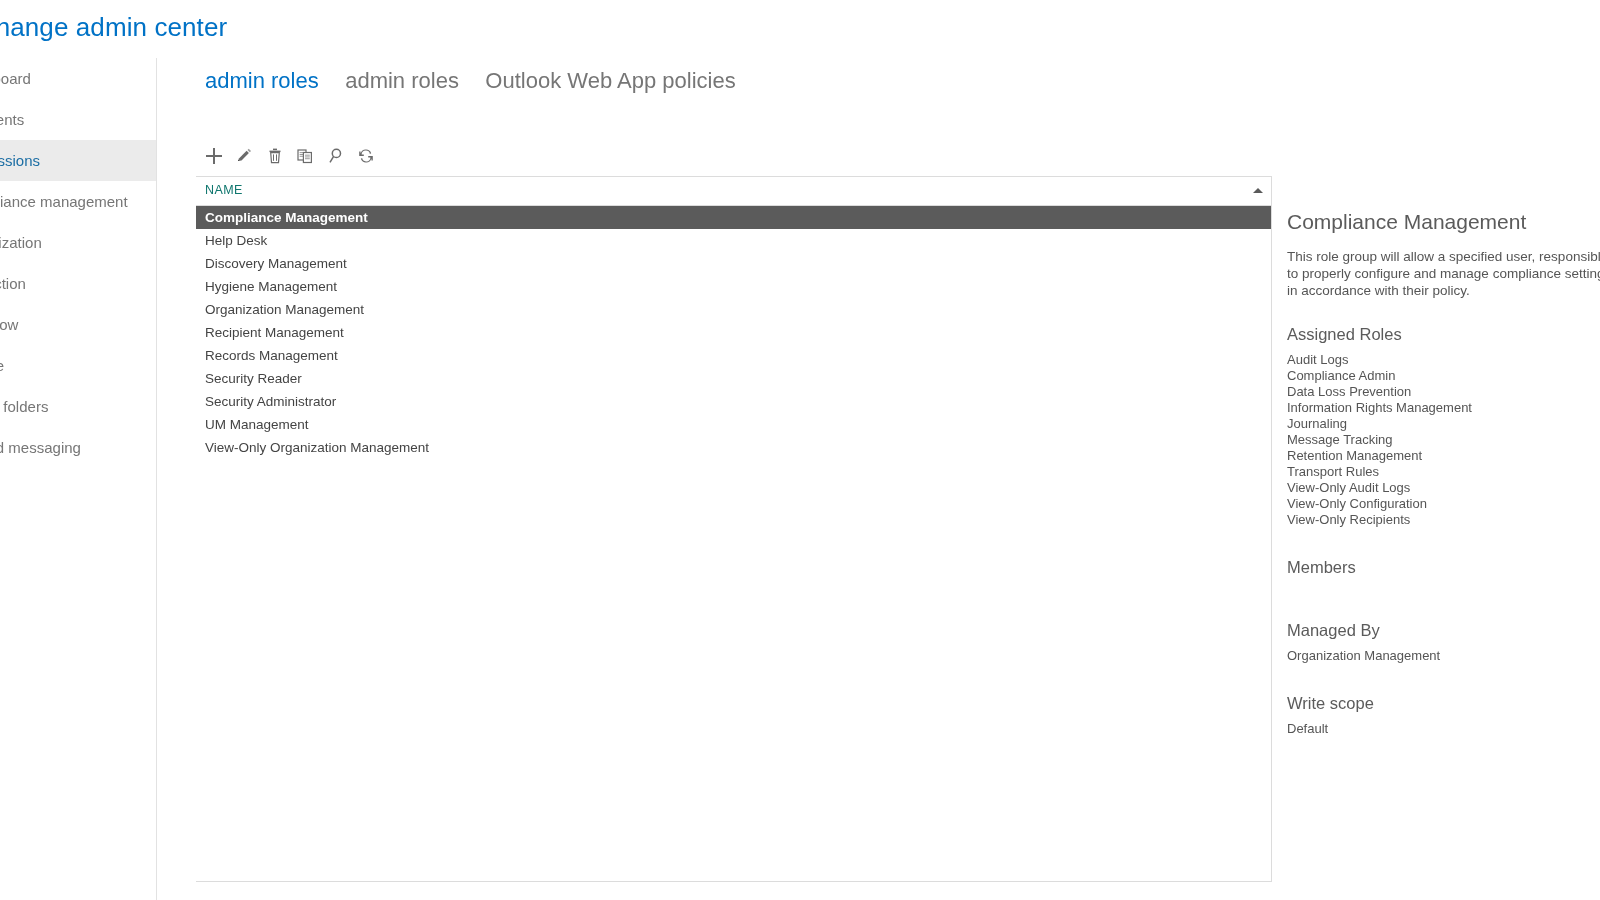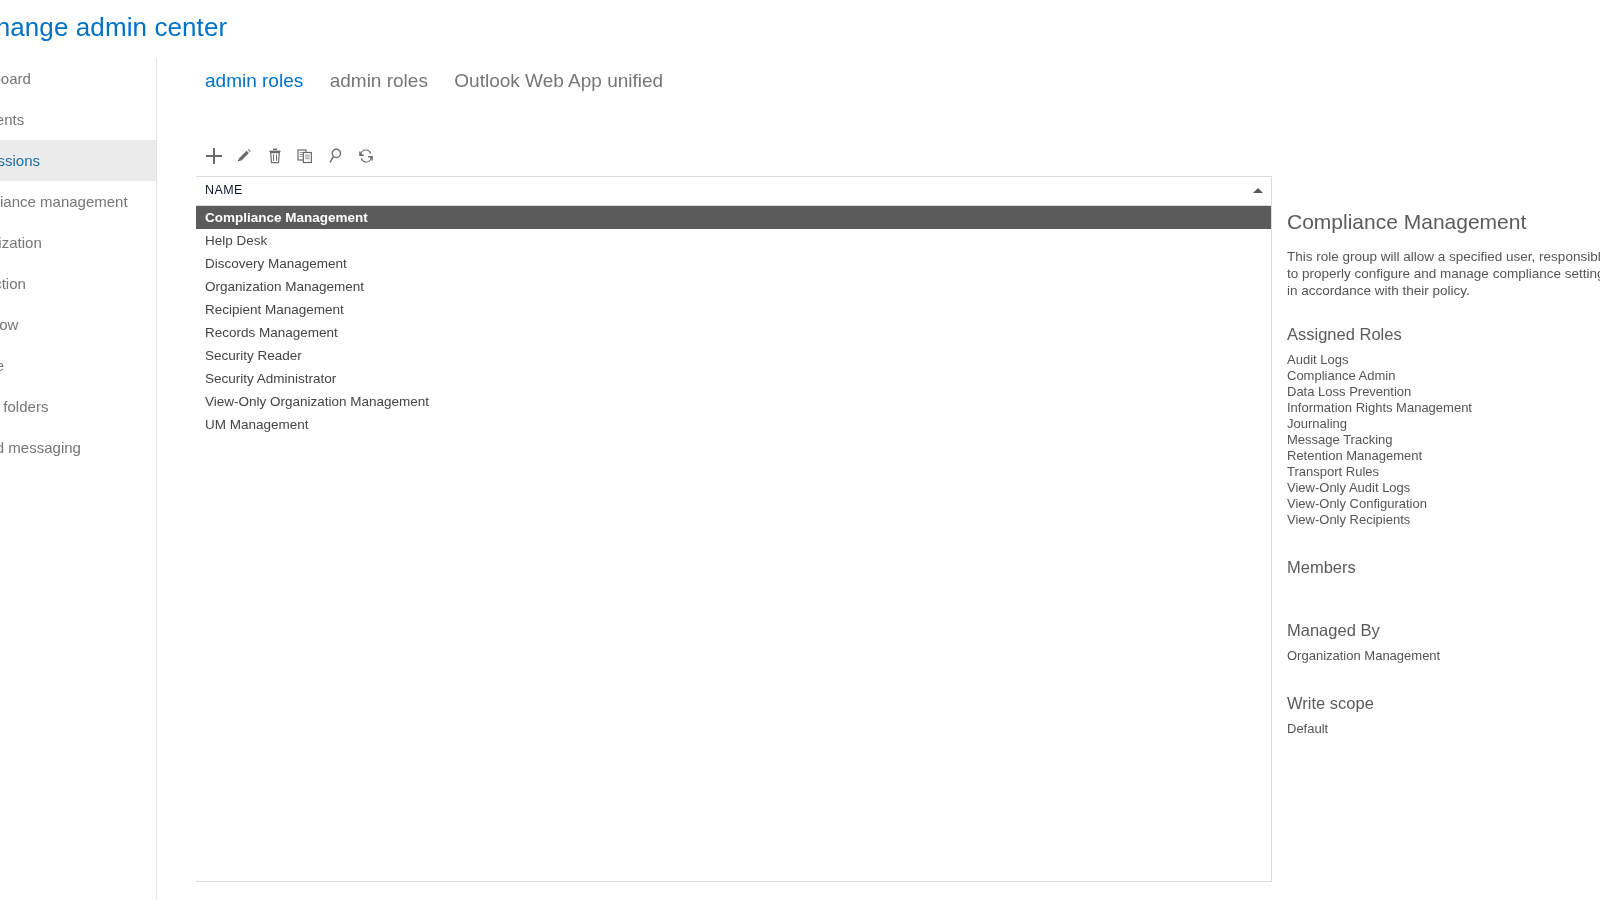--- a/index.html
+++ b/index.html
@@ -87,21 +87,21 @@
 
   
   .tabs {
     position: absolute;
     left: 48px;
     top: 10px;
     height: 34px;
   }
   .tab {
     display: inline-block;
-    font-size: 19px;
+    font-size: 22px;
     color: #767676;
     margin-right: 22px;
     cursor: pointer;
     vertical-align: top;
     line-height: 26px;
     white-space: nowrap;
   }
   .tab.active {
     color: #0072c6;
   }
@@ -143,21 +143,21 @@
     position: relative;
     height: 28px;
     border-bottom: 1px solid #dcdcdc;
     background: #ffffff;
   }
   .col-name {
     position: absolute;
     left: 9px;
     top: 6px;
     font-size: 12.5px;
-    color: #0f172a;
+    color: #0f766e;
     letter-spacing: 0.4px;
   }
   .sort-arrow {
     position: absolute;
     right: 8px;
     top: 11px;
     width: 0;
     height: 0;
     border-left: 5px solid transparent;
     border-right: 5px solid transparent;
@@ -288,21 +288,21 @@
     <div class="nav-item">
       <span class="nav-label">hybrid</span>
     </div>
   </div>
 
   <div class="content">
 
     <div class="tabs">
       <span class="tab active">admin roles</span>
       <span class="tab">admin roles</span>
-      <span class="tab">Outlook Web App unified</span>
+      <span class="tab">Outlook Web App policies</span>
     </div>
 
     <div class="toolbar">
       <span class="tb-btn">
         <svg width="18" height="18" viewBox="0 0 18 18">
           <rect x="8" y="1" width="2" height="16" fill="#6b6b6b"></rect>
           <rect x="1" y="8" width="16" height="2" fill="#6b6b6b"></rect>
         </svg>
       </span>
       <span class="tb-btn">
@@ -349,27 +349,28 @@
 
     <div class="list-panel">
       <div class="list-header">
         <span class="col-name">NAME</span>
         <span class="sort-arrow"></span>
       </div>
       <div class="rows">
         <div class="row selected">Compliance Management</div>
         <div class="row">Help Desk</div>
         <div class="row">Discovery Management</div>
+        <div class="row">Hygiene Management</div>
         <div class="row">Organization Management</div>
         <div class="row">Recipient Management</div>
         <div class="row">Records Management</div>
         <div class="row">Security Reader</div>
         <div class="row">Security Administrator</div>
+        <div class="row">UM Management</div>
         <div class="row">View-Only Organization Management</div>
-        <div class="row">UM Management</div>
       </div>
     </div>
 
     <div class="v-divider"></div>
 
     <div class="detail">
       <div class="detail-title">Compliance Management</div>
       <div class="detail-desc">This role group will allow a specified user, responsible for compliance, to properly configure and manage compliance settings within Exchange in accordance with their policy.</div>
 
       <div class="detail-block">

